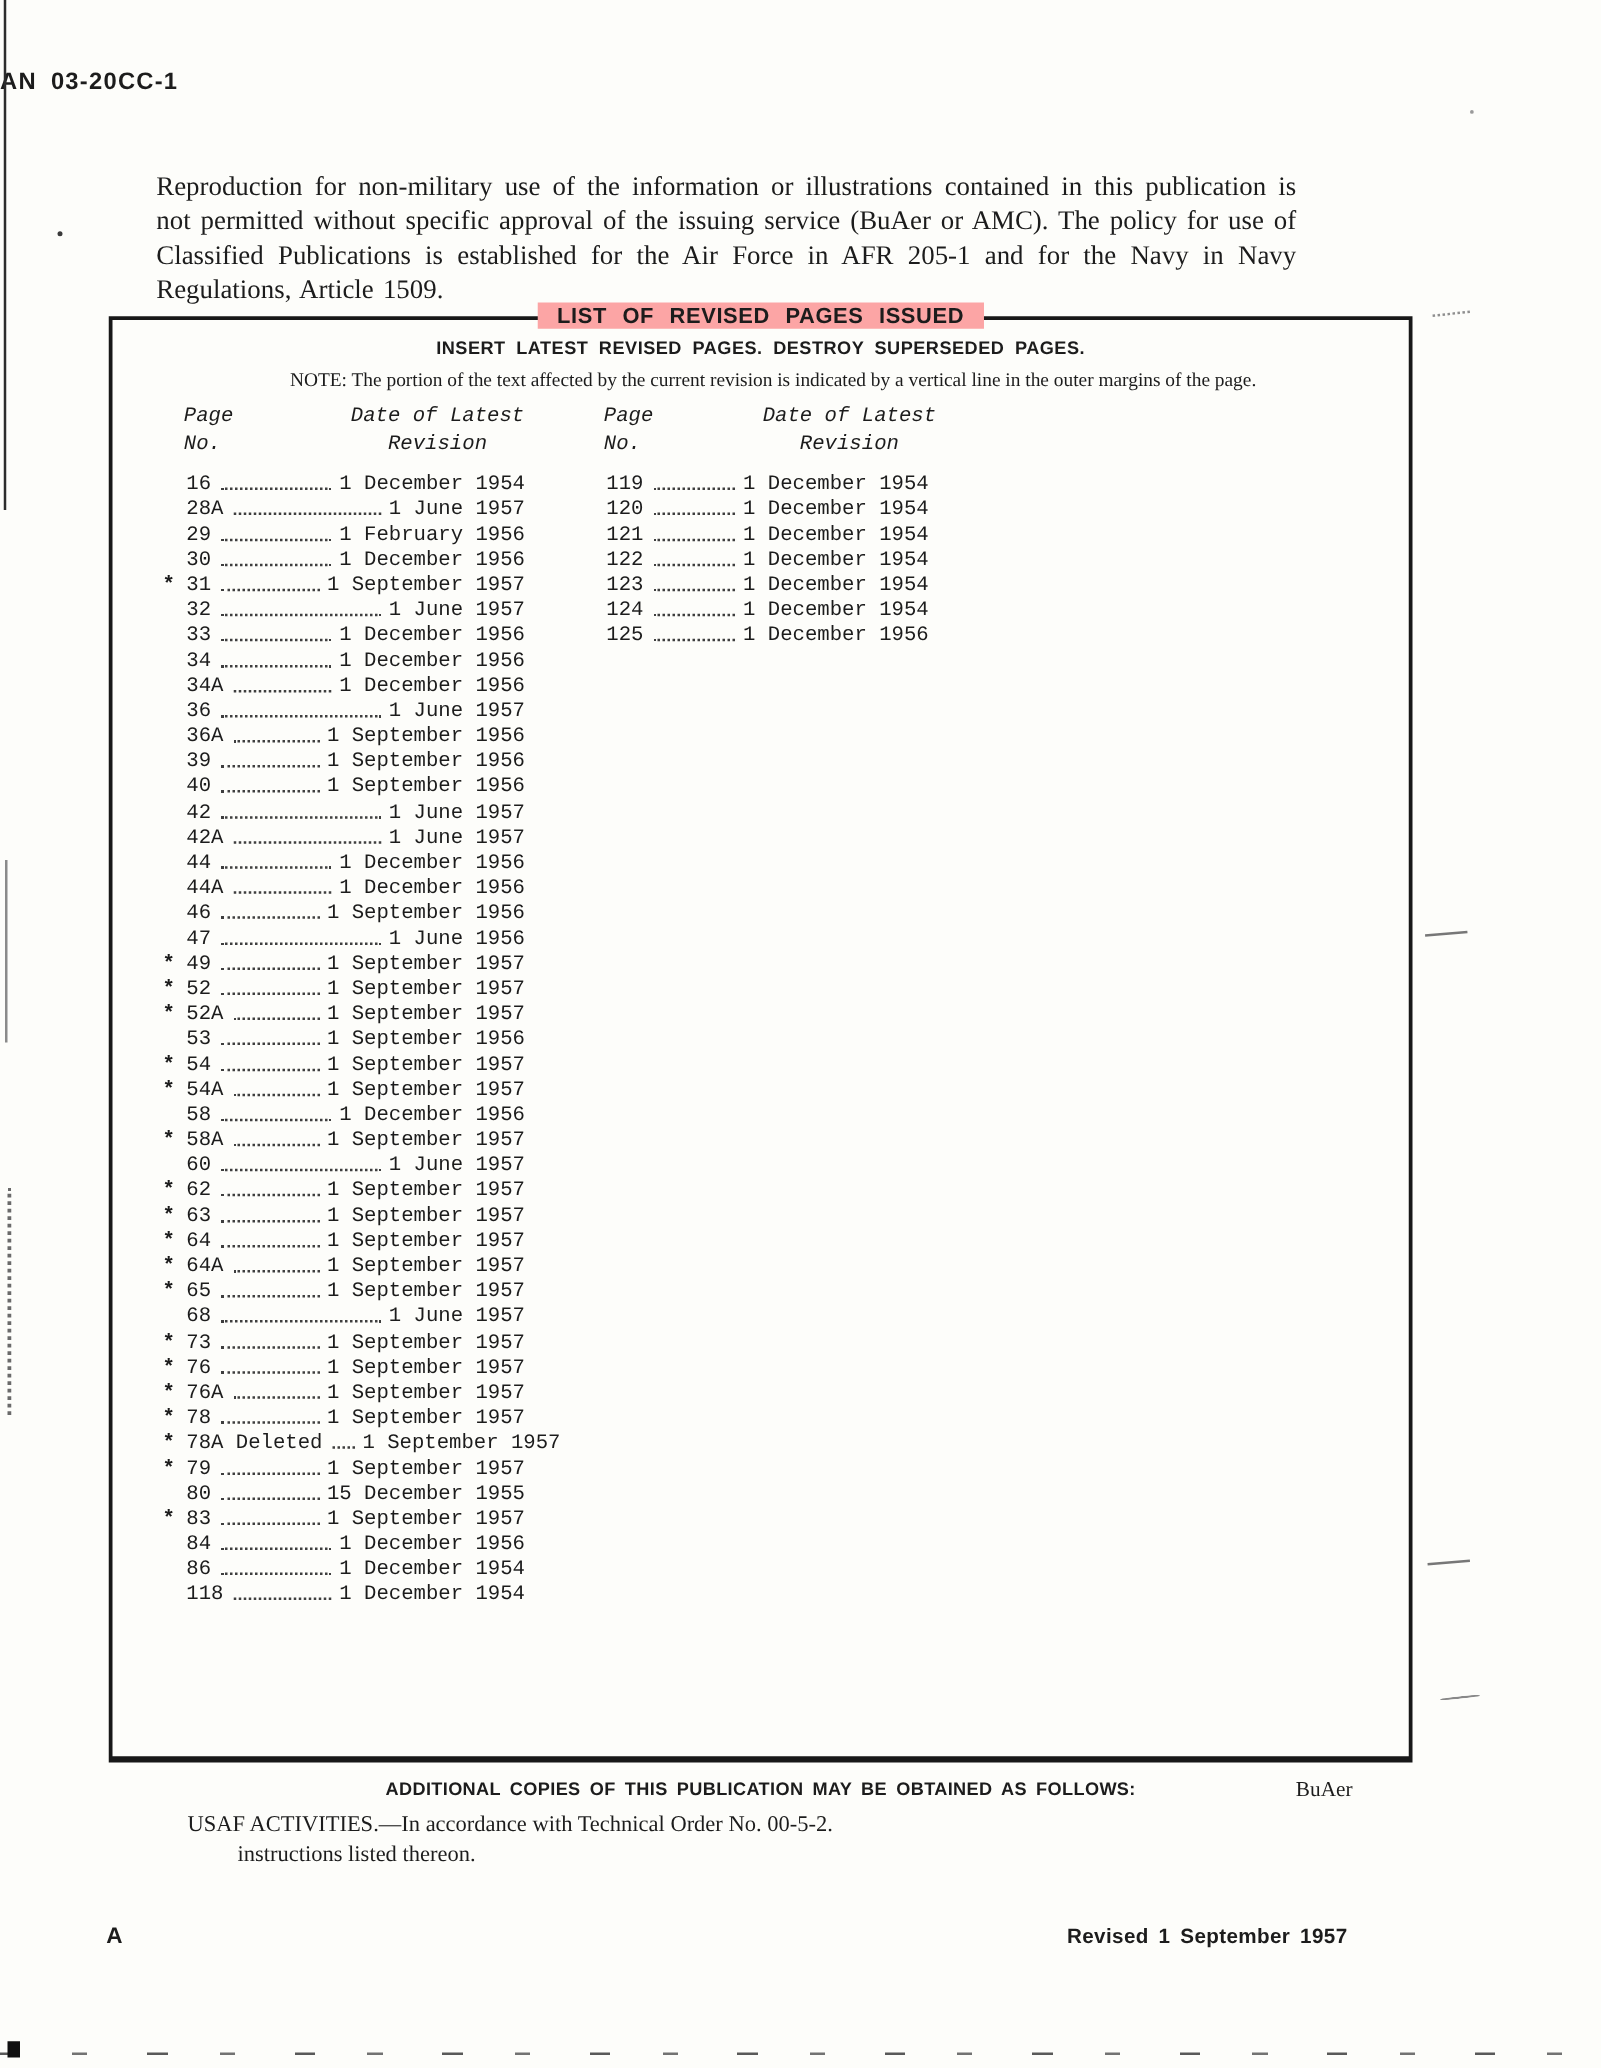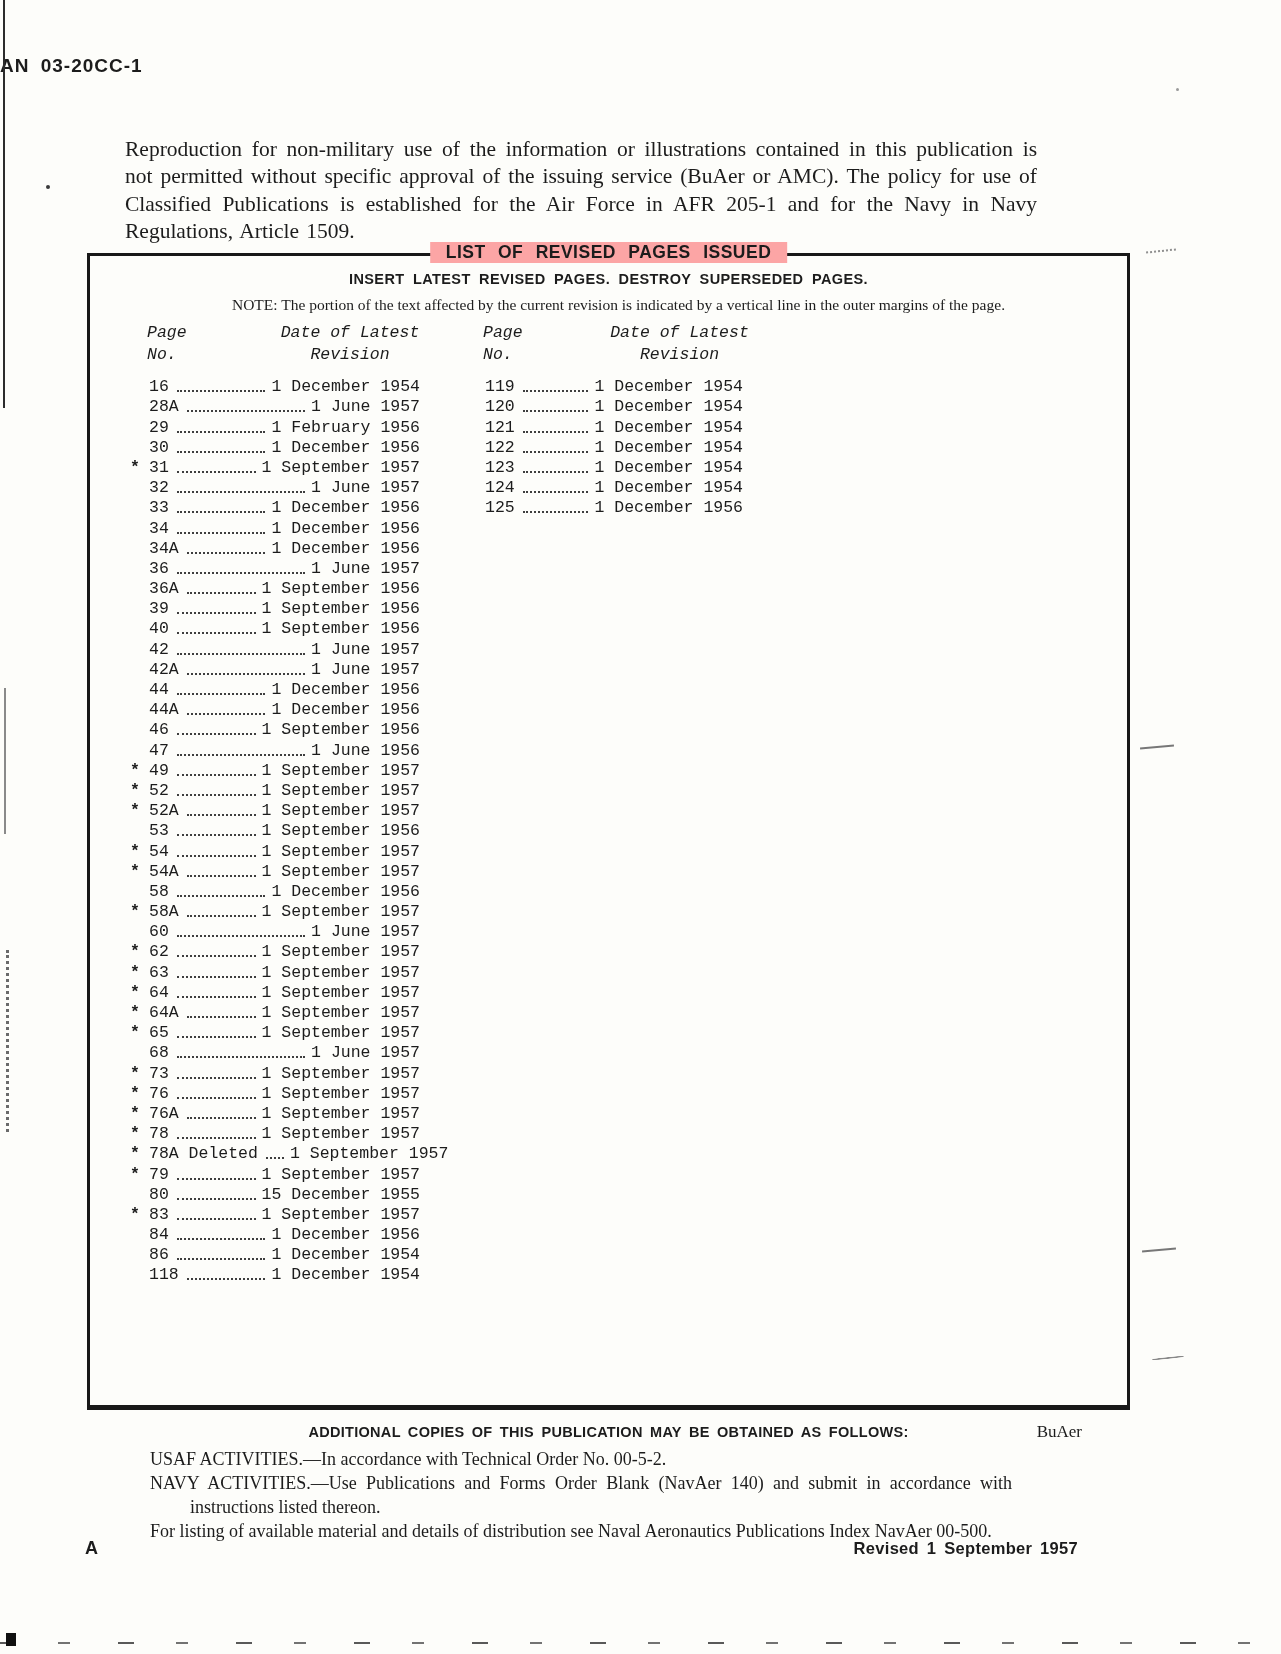--- a/index.html
+++ b/index.html
@@ -457,23 +457,21 @@
 
 </div>
 
 <div class="add-row">
   <div class="add-heading">ADDITIONAL COPIES OF THIS PUBLICATION MAY BE OBTAINED AS FOLLOWS:</div>
   <div class="buaer">BuAer</div>
 </div>
 
 <div class="dist">
   <div>USAF ACTIVITIES.—In accordance with Technical Order No. 00-5-2.</div>
-  <div class="jline">NAVY ACTIVITIES.—Use Publications and Forms Order Blank (NavAer 140) and submit in accordance with</div>
   <div class="indent">instructions listed thereon.</div>
-  <div>For listing of available material and details of distribution see Naval Aeronautics Publications Index NavAer 00-500.</div>
 </div>
 
 <div class="page-footer">
   <span class="page-letter">A</span>
   <span class="revision-label">Revised 1 September 1957</span>
 </div>
 
 <div class="art a-left1"></div>
 <div class="art a-left2"></div>
 <div class="art a-leftdots"></div>

